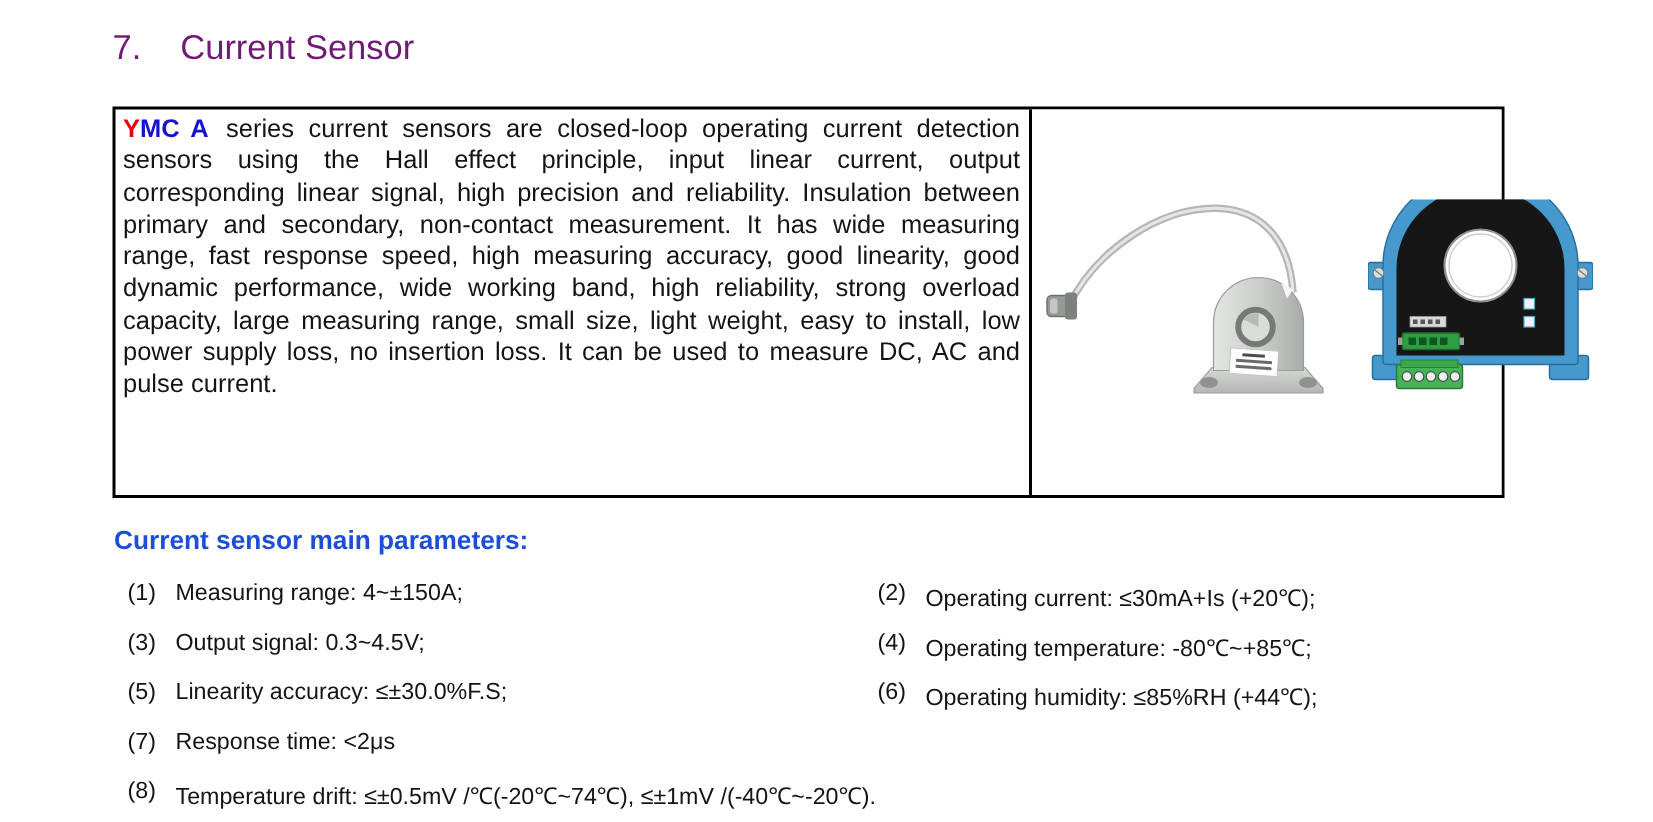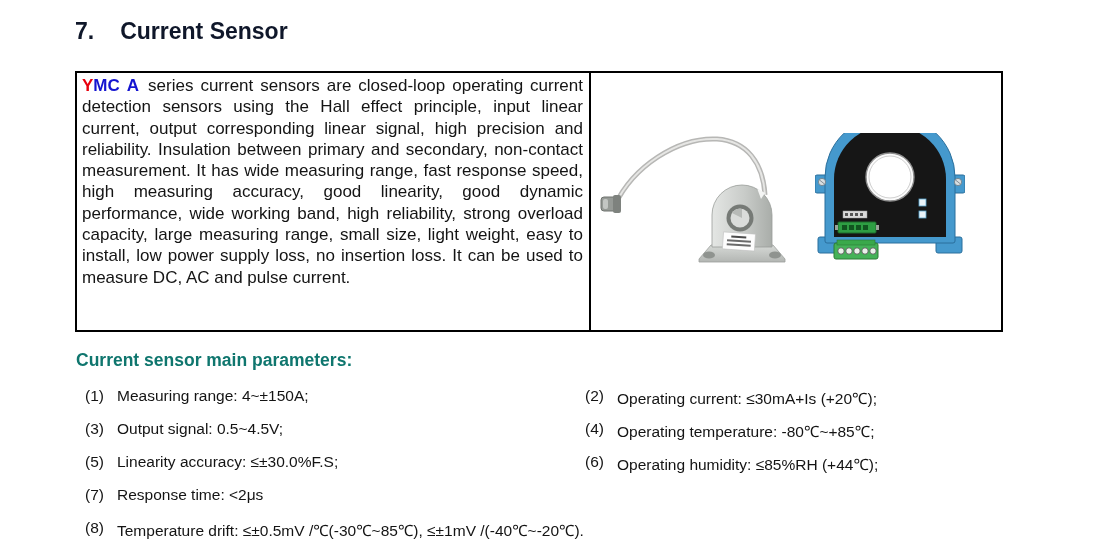--- a/index.html
+++ b/index.html
@@ -2,43 +2,43 @@
 <html><head>
 <meta charset="utf-8">
 <style>
   html,body{margin:0;padding:0;}
   body{
     width:1102px;height:548px;position:relative;background:#ffffff;
     font-family:"Liberation Sans", sans-serif;color:#111;overflow:hidden;
   }
   .title{
     position:absolute;left:75px;top:18px;
-    font-size:23px;font-weight:bold;color:#0f172a;white-space:nowrap;
+    font-size:23px;font-weight:normal;color:#701a75;white-space:nowrap;
   }
   .title .num{margin-right:26px;}
   .overview-box{
     position:absolute;left:75px;top:71px;width:928px;height:261px;
     border:2.5px solid #000;box-sizing:border-box;display:flex;background:#fff;
   }
   .cell-left{
-    width:514px;box-sizing:border-box;border-right:2.5px solid #000;
+    width:611px;box-sizing:border-box;border-right:2.5px solid #000;
     padding:2px 6px 0 5px;
     font-size:17px;line-height:21.3px;text-align:justify;color:#141414;
   }
   .cell-left b{font-weight:bold;}
   .brand-red{color:#e8000d;}
   .brand-blue{color:#1414d0;}
   .brand-model{margin-left:7px;margin-right:2px;}
   .cell-right{flex:1;position:relative;background:#fff;}
   .photo{position:absolute;}
   .photo-left{left:8px;top:56px;width:190px;height:137px;}
   .photo-right{left:224px;top:60px;width:150px;height:132px;}
   .params-heading{
     position:absolute;left:76px;top:350px;
-    font-size:17.5px;font-weight:bold;color:#0f766e;
+    font-size:17.5px;font-weight:bold;color:#1d4ed8;
   }
   .params-list{
     position:absolute;left:75px;top:387px;width:980px;
     display:grid;grid-template-columns:500px 1fr;grid-auto-rows:33px;
     font-size:15.5px;color:#141414;
   }
   .param-item{display:flex;align-items:flex-start;padding-left:10px;box-sizing:border-box;}
   .param-item .pnum{width:32px;flex:0 0 32px;}
   .param-item.full{grid-column:1 / -1;}
   .c2{grid-column:2;}
@@ -166,35 +166,35 @@
   <div class="param-item c1">
     <span class="pnum">(1)</span>
     <span>Measuring range: 4~±150A;</span>
   </div>
   <div class="param-item c2">
     <span class="pnum">(2)</span>
     <span>Operating current:  ≤30mA+Is (+20℃);</span>
   </div>
   <div class="param-item c1">
     <span class="pnum">(3)</span>
-    <span>Output signal: 0.5~4.5V;</span>
+    <span>Output signal: 0.3~4.5V;</span>
   </div>
   <div class="param-item c2">
     <span class="pnum">(4)</span>
     <span>Operating temperature: -80℃~+85℃;</span>
   </div>
   <div class="param-item c1">
     <span class="pnum">(5)</span>
     <span>Linearity accuracy:  ≤±30.0%F.S;</span>
   </div>
   <div class="param-item c2">
     <span class="pnum">(6)</span>
     <span>Operating humidity:  ≤85%RH (+44℃);</span>
   </div>
   <div class="param-item c1">
     <span class="pnum">(7)</span>
     <span>Response time: &lt;2μs</span>
   </div>
   <div class="param-item full">
     <span class="pnum">(8)</span>
-    <span>Temperature drift:  ≤±0.5mV /℃(-30℃~85℃),  ≤±1mV /(-40℃~-20℃).</span>
+    <span>Temperature drift:  ≤±0.5mV /℃(-20℃~74℃),  ≤±1mV /(-40℃~-20℃).</span>
   </div>
 </div>
 
 </body></html>

